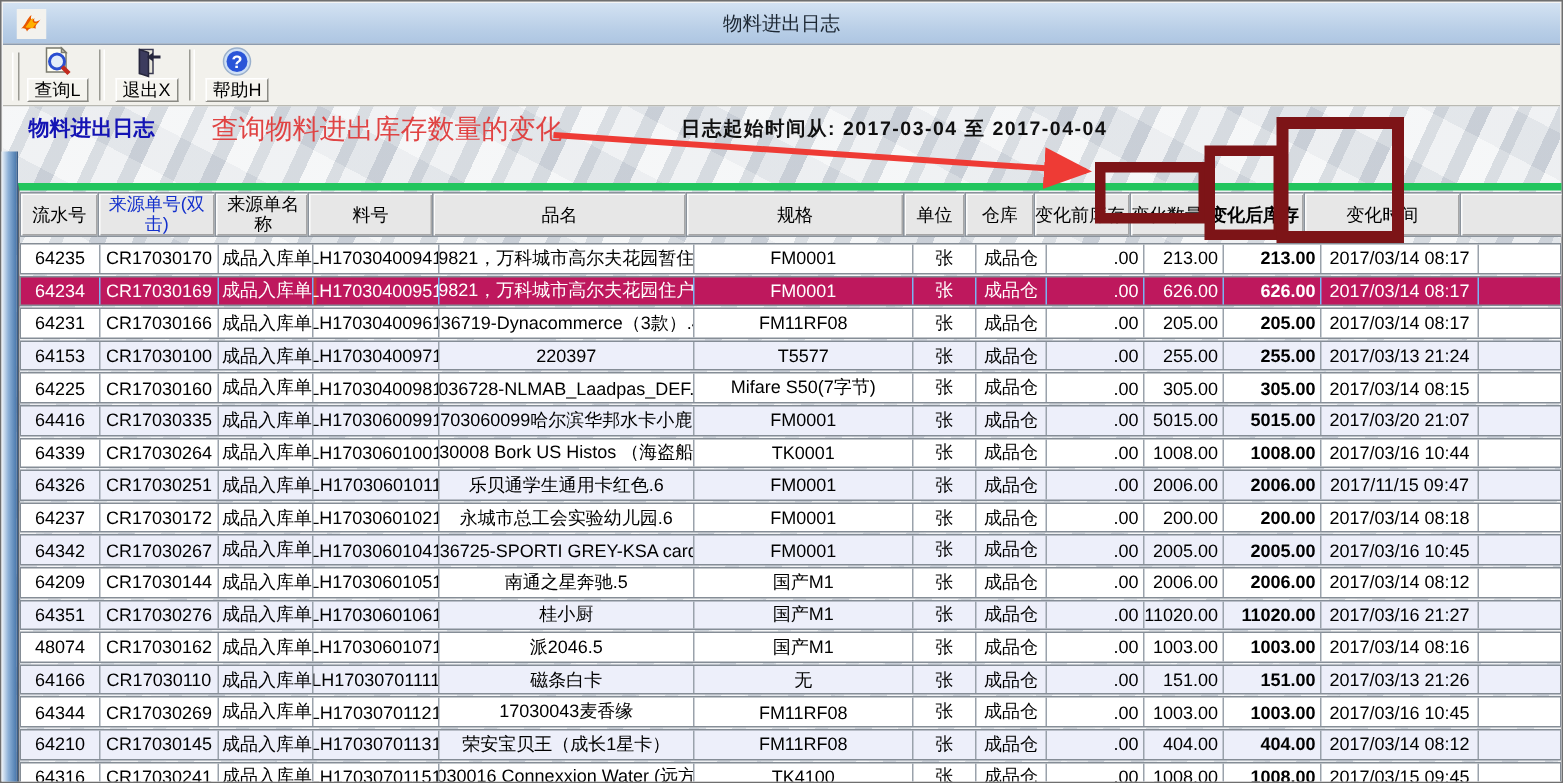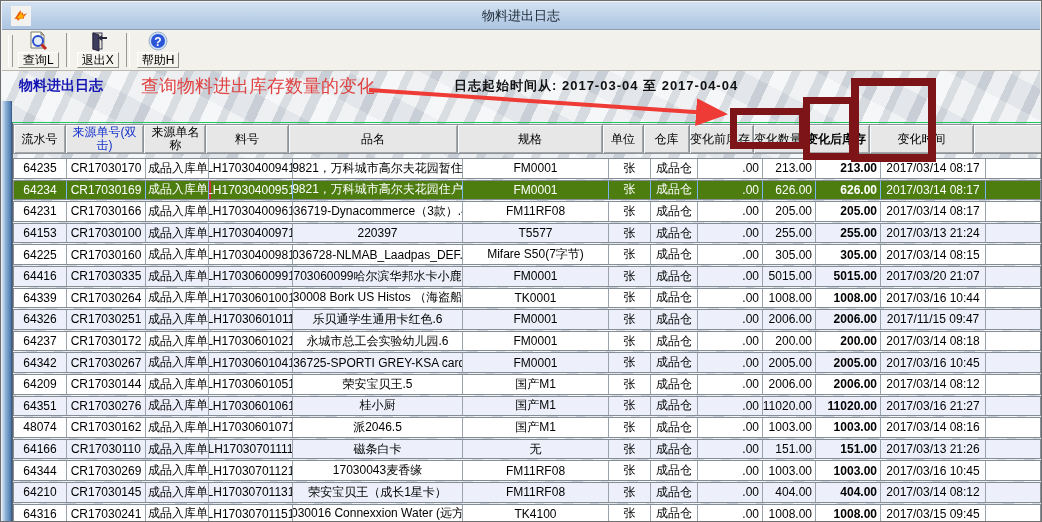--- a/index.html
+++ b/index.html
@@ -26,31 +26,31 @@
     background-image:
       repeating-linear-gradient(115deg, rgba(255,255,255,.55) 0 16px, rgba(186,193,203,.35) 16px 24px, rgba(255,255,255,.3) 24px 40px, rgba(168,177,190,.3) 40px 50px),
       repeating-linear-gradient(28deg, rgba(255,255,255,.35) 0 34px, rgba(196,202,212,.3) 34px 62px);}
   .page-label{position:absolute;left:17px;top:6px;font-size:14px;font-weight:bold;color:#1414b4;}
   .annotation-text{position:absolute;left:139px;top:3px;font-size:18px;color:#e04343;}
   .date-range{position:absolute;left:452px;top:6px;font-size:13px;font-weight:bold;color:#101010;letter-spacing:1px;}
   
   .left-strip{position:absolute;left:0;top:100px;bottom:0;width:10px;
     background:linear-gradient(to right,#f0f5fa,#8fb2d8 45%,#4a79ad);border-right:1px solid #3c5f8a;}
   
-  .grid{position:absolute;left:11px;top:121px;right:0;bottom:0;border-top:1px solid #22c55e;border-left:1px solid #5d646c;overflow:hidden;}
+  .grid{position:absolute;left:11px;top:121px;right:0;bottom:0;border-top:5px solid #22c55e;border-left:1px solid #5d646c;overflow:hidden;}
   .hdr{display:flex;margin-top:1px;}
   .hcell{box-sizing:border-box;height:30px;background:#e7e7e7;border:1px solid #8b939c;margin-right:-1px;
     box-shadow:inset 1px 1px 0 #fcfcfc, inset -1px -1px 0 #a6a6a6;
     display:flex;align-items:center;justify-content:center;text-align:center;
     font-size:12px;line-height:13px;color:#000;overflow:hidden;}
   .hcell.hblue{color:#1330cc;}
   .spacer{height:4px;}
   .row{display:flex;height:20.6px;box-sizing:border-box;border:1px solid #858d96;margin-bottom:1px;background:#ffffff;}
   .row.alt{background:#edeffa;}
-  .row.selected{background:#4d7c0f;color:#ffffff;}
+  .row.selected{background:#be185d;color:#ffffff;}
   .row.selected .cell{border-right-color:#79b4f2;}
   .row.selected .c3{box-shadow:inset 2px 0 0 #cc3333;}
   .cell{box-sizing:border-box;height:100%;display:flex;align-items:center;justify-content:center;
     overflow:hidden;white-space:nowrap;font-size:12px;border-right:1px solid #9aa2ab;}
   .c0{width:53px;}.c1{width:79px;}.c2{width:63px;justify-content:flex-start;padding-left:2px;}
   .c3{width:84px;}.c4{width:170px;}.c5{width:146px;}.c6{width:42px;}.c7{width:47px;}
   .c8{width:65px;justify-content:flex-end;padding-right:3px;}
   .c9{width:53px;justify-content:flex-end;padding-right:3px;}
   .c10{width:65px;justify-content:flex-end;padding-right:3px;font-weight:bold;}
   .c11{width:105px;}
@@ -288,21 +288,21 @@
           <div class="cell c9">2005.00</div>
           <div class="cell c10">2005.00</div>
           <div class="cell c11">2017/03/16 10:45</div>
           <div class="cell fillc"></div>
         </div>
         <div class="row">
           <div class="cell c0">64209</div>
           <div class="cell c1">CR17030144</div>
           <div class="cell c2">成品入库单</div>
           <div class="cell c3">LH17030601051</div>
-          <div class="cell c4">荣安宝贝王.5</div>
+          <div class="cell c4">南通之星奔驰.5</div>
           <div class="cell c5">国产M1</div>
           <div class="cell c6">张</div>
           <div class="cell c7">成品仓</div>
           <div class="cell c8">.00</div>
           <div class="cell c9">2006.00</div>
           <div class="cell c10">2006.00</div>
           <div class="cell c11">2017/03/14 08:12</div>
           <div class="cell fillc"></div>
         </div>
         <div class="row alt">

